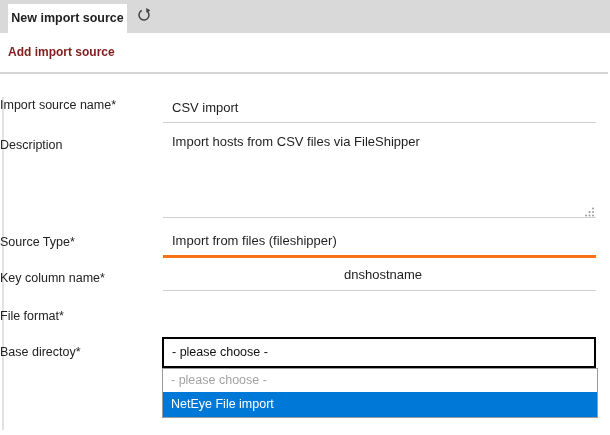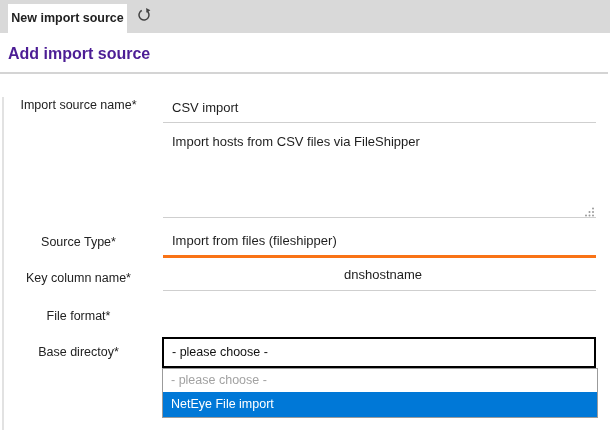--- a/index.html
+++ b/index.html
@@ -23,37 +23,37 @@
     cursor:pointer;
   }
   .refresh-btn{
     position:absolute;top:8px;left:135px;width:18px;height:18px;
     display:flex;align-items:center;justify-content:center;cursor:pointer;
   }
 
   
   .page-title{
     position:absolute;top:45px;left:8px;
-    font-size:16px;font-weight:bold;color:#4c1d95;
+    font-size:12px;font-weight:bold;color:#7f1d1d;
   }
   .title-divider{
     position:absolute;top:72px;left:0;width:608px;height:0;
     border-top:2px solid #d4d4d4;
   }
 
   
   .scroll-divider{
     position:absolute;left:2px;top:97px;width:2px;height:333px;
     background:#e2e2e2;
   }
 
   
   .field-label{
     position:absolute;left:0;width:157px;
-    text-align:center;font-size:12.5px;color:#222;height:16px;line-height:16px;
+    text-align:left;font-size:12.5px;color:#222;height:16px;line-height:16px;
   }
   .ctl{
     position:absolute;left:163px;width:433px;box-sizing:border-box;
     font-size:13px;color:#1e1e1e;background:#fff;
   }
   .underline{border-bottom:3px solid #f97316;}
   .text-ctl{height:31px;line-height:29px;padding-left:9px;}
   input.ctl{
     border:none;border-bottom:1px solid #cfcfcf;border-radius:0;
     outline:none;font-family:inherit;
@@ -104,20 +104,21 @@
   </div>
 
   <div class="page-title">Add import source</div>
   <div class="title-divider"></div>
 
   <div class="scroll-divider"></div>
 
   <div class="field-label" style="top:97px;">Import source name*</div>
   <input class="ctl text-ctl" style="top: 92px; height: 31px;" value="CSV import">
 
+  <div class="field-label" style="top:137px;">Description</div>
   <textarea class="ctl" style="">Import hosts from CSV files via FileShipper</textarea>
   <div class="resize-grip">
     <svg width="11" height="11" viewBox="0 0 11 11">
       <circle cx="9" cy="1.5" r="1" fill="#9a9a9a"></circle>
       <circle cx="5.5" cy="5" r="1" fill="#9a9a9a"></circle>
       <circle cx="9" cy="5" r="1" fill="#9a9a9a"></circle>
       <circle cx="2" cy="8.5" r="1" fill="#9a9a9a"></circle>
       <circle cx="5.5" cy="8.5" r="1" fill="#9a9a9a"></circle>
       <circle cx="9" cy="8.5" r="1" fill="#9a9a9a"></circle>
     </svg>

